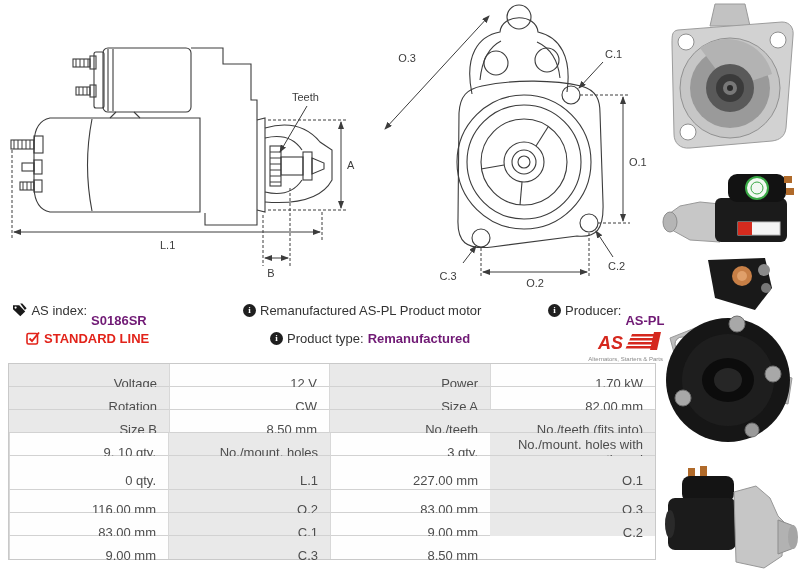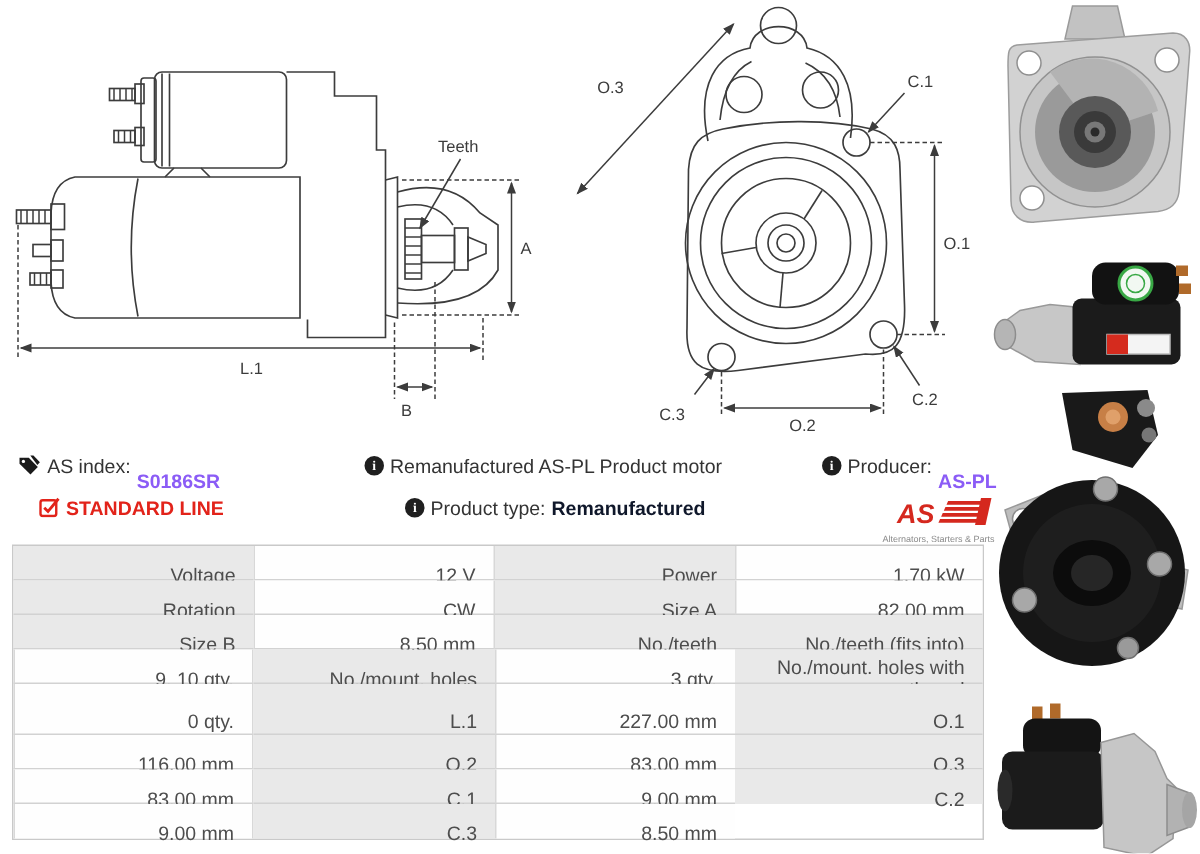--- a/index.html
+++ b/index.html
@@ -18,23 +18,23 @@
 
   
   .info-bar{position:absolute;left:0;top:296px;width:660px;height:64px;background:#fff;}
   .info-col{position:absolute;top:0;}
   .col-a{left:10px;}
   .col-b{left:243px;}
   .col-c{left:548px;}
   .info-row{display:flex;align-items:center;gap:4px;height:18px;font-size:13px;white-space:nowrap;justify-content:center;}
   .row-1{margin-top:5px;}
   .row-2{margin-top:10px;padding-left:16px;}
-  .bold{font-weight:bold;color:#8b5cf6;margin-top:20px;}
+  .bold{font-weight:bold;color:#701a75;margin-top:20px;}
   .red-text{color:#e2231a;font-weight:bold;}
-  .green-text{color:#0f172a;font-weight:bold;}
+  .green-text{color:#701a75;font-weight:bold;}
   .info-icon{display:inline-flex;align-items:center;justify-content:center;width:13px;height:13px;
              border-radius:50%;background:#1f1f1f;color:#fff;font-size:9px;font-weight:bold;
              font-family:"Liberation Serif",serif;flex:0 0 13px;}
   .brand-logo{position:absolute;left:37px;top:36px;width:78px;text-align:right;}
   .brand-tagline{font-size:6px;color:#8a8a8a;margin-top:0px;white-space:nowrap;}
 
   
   .spec-table{position:absolute;left:8px;top:363px;width:646px;border:1px solid #c9c9c9;background:#fff;
               display:grid;grid-template-columns:160px 161px 160px 165px;
               grid-template-rows:23px 23px 23px 23px 34px 23px 23px 23px;}

